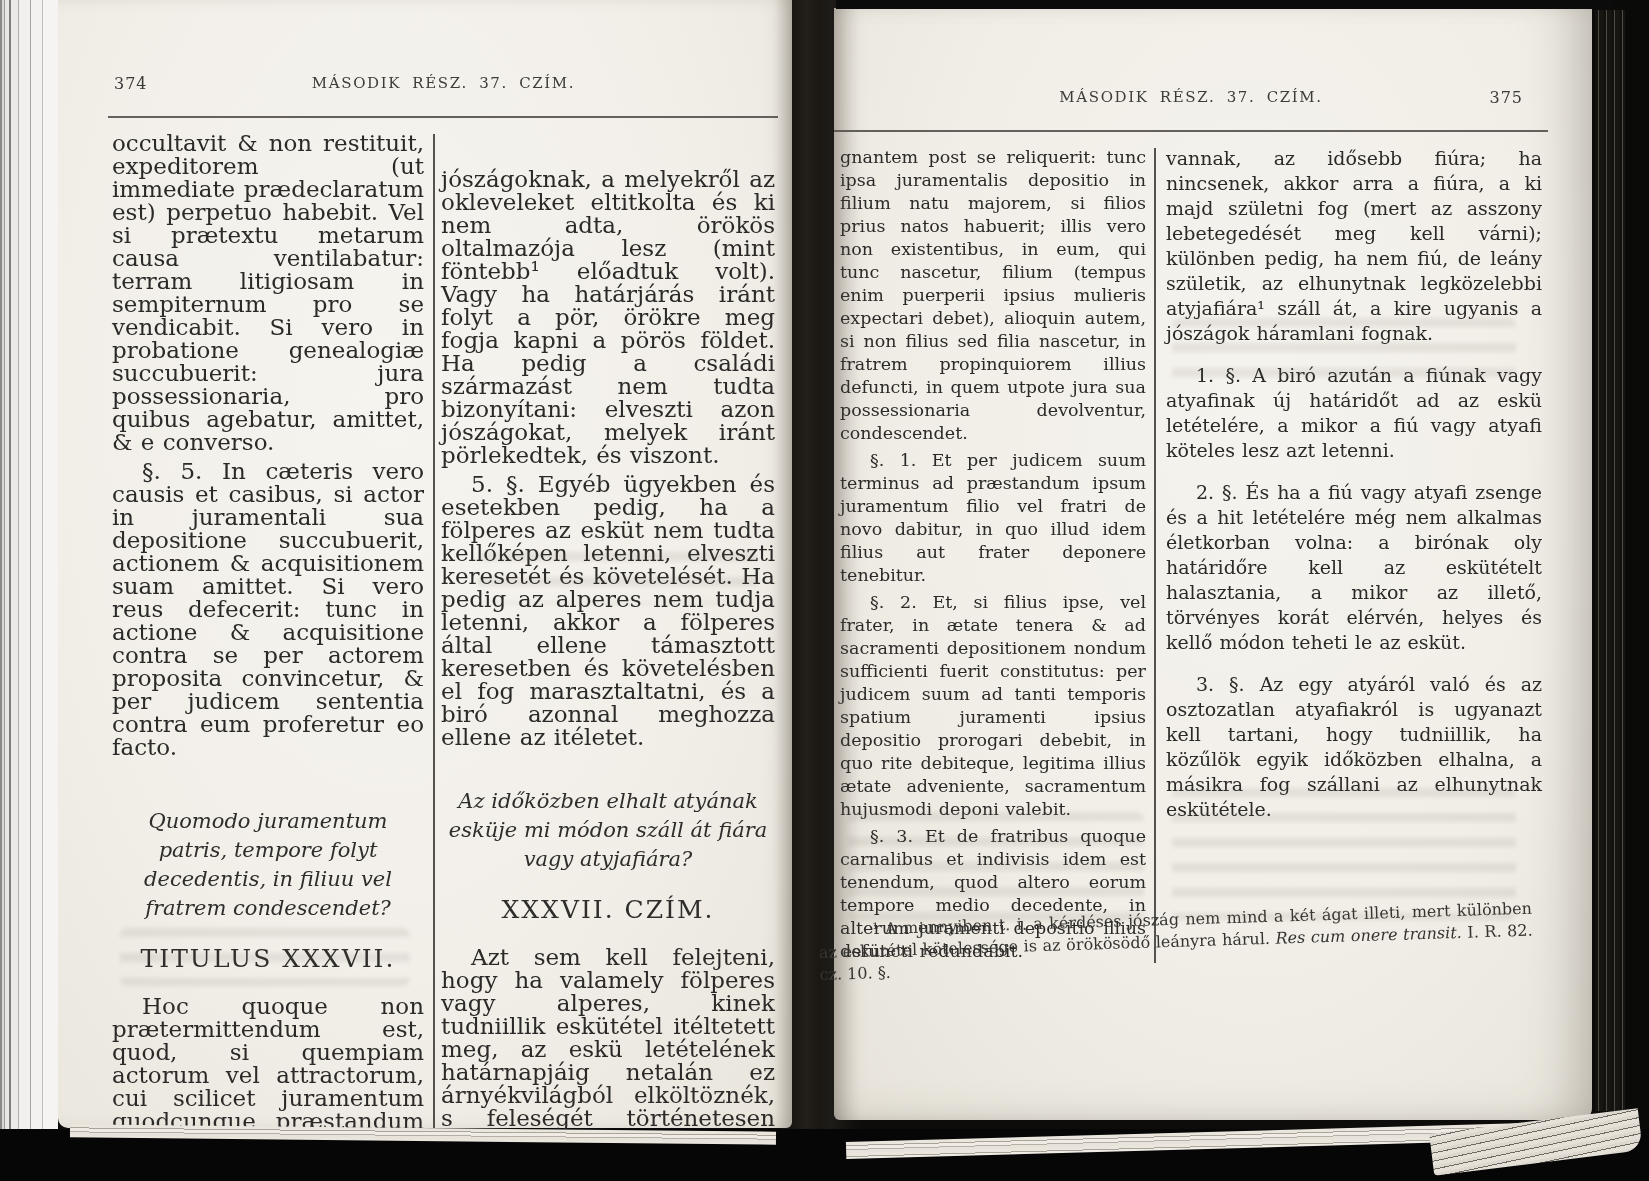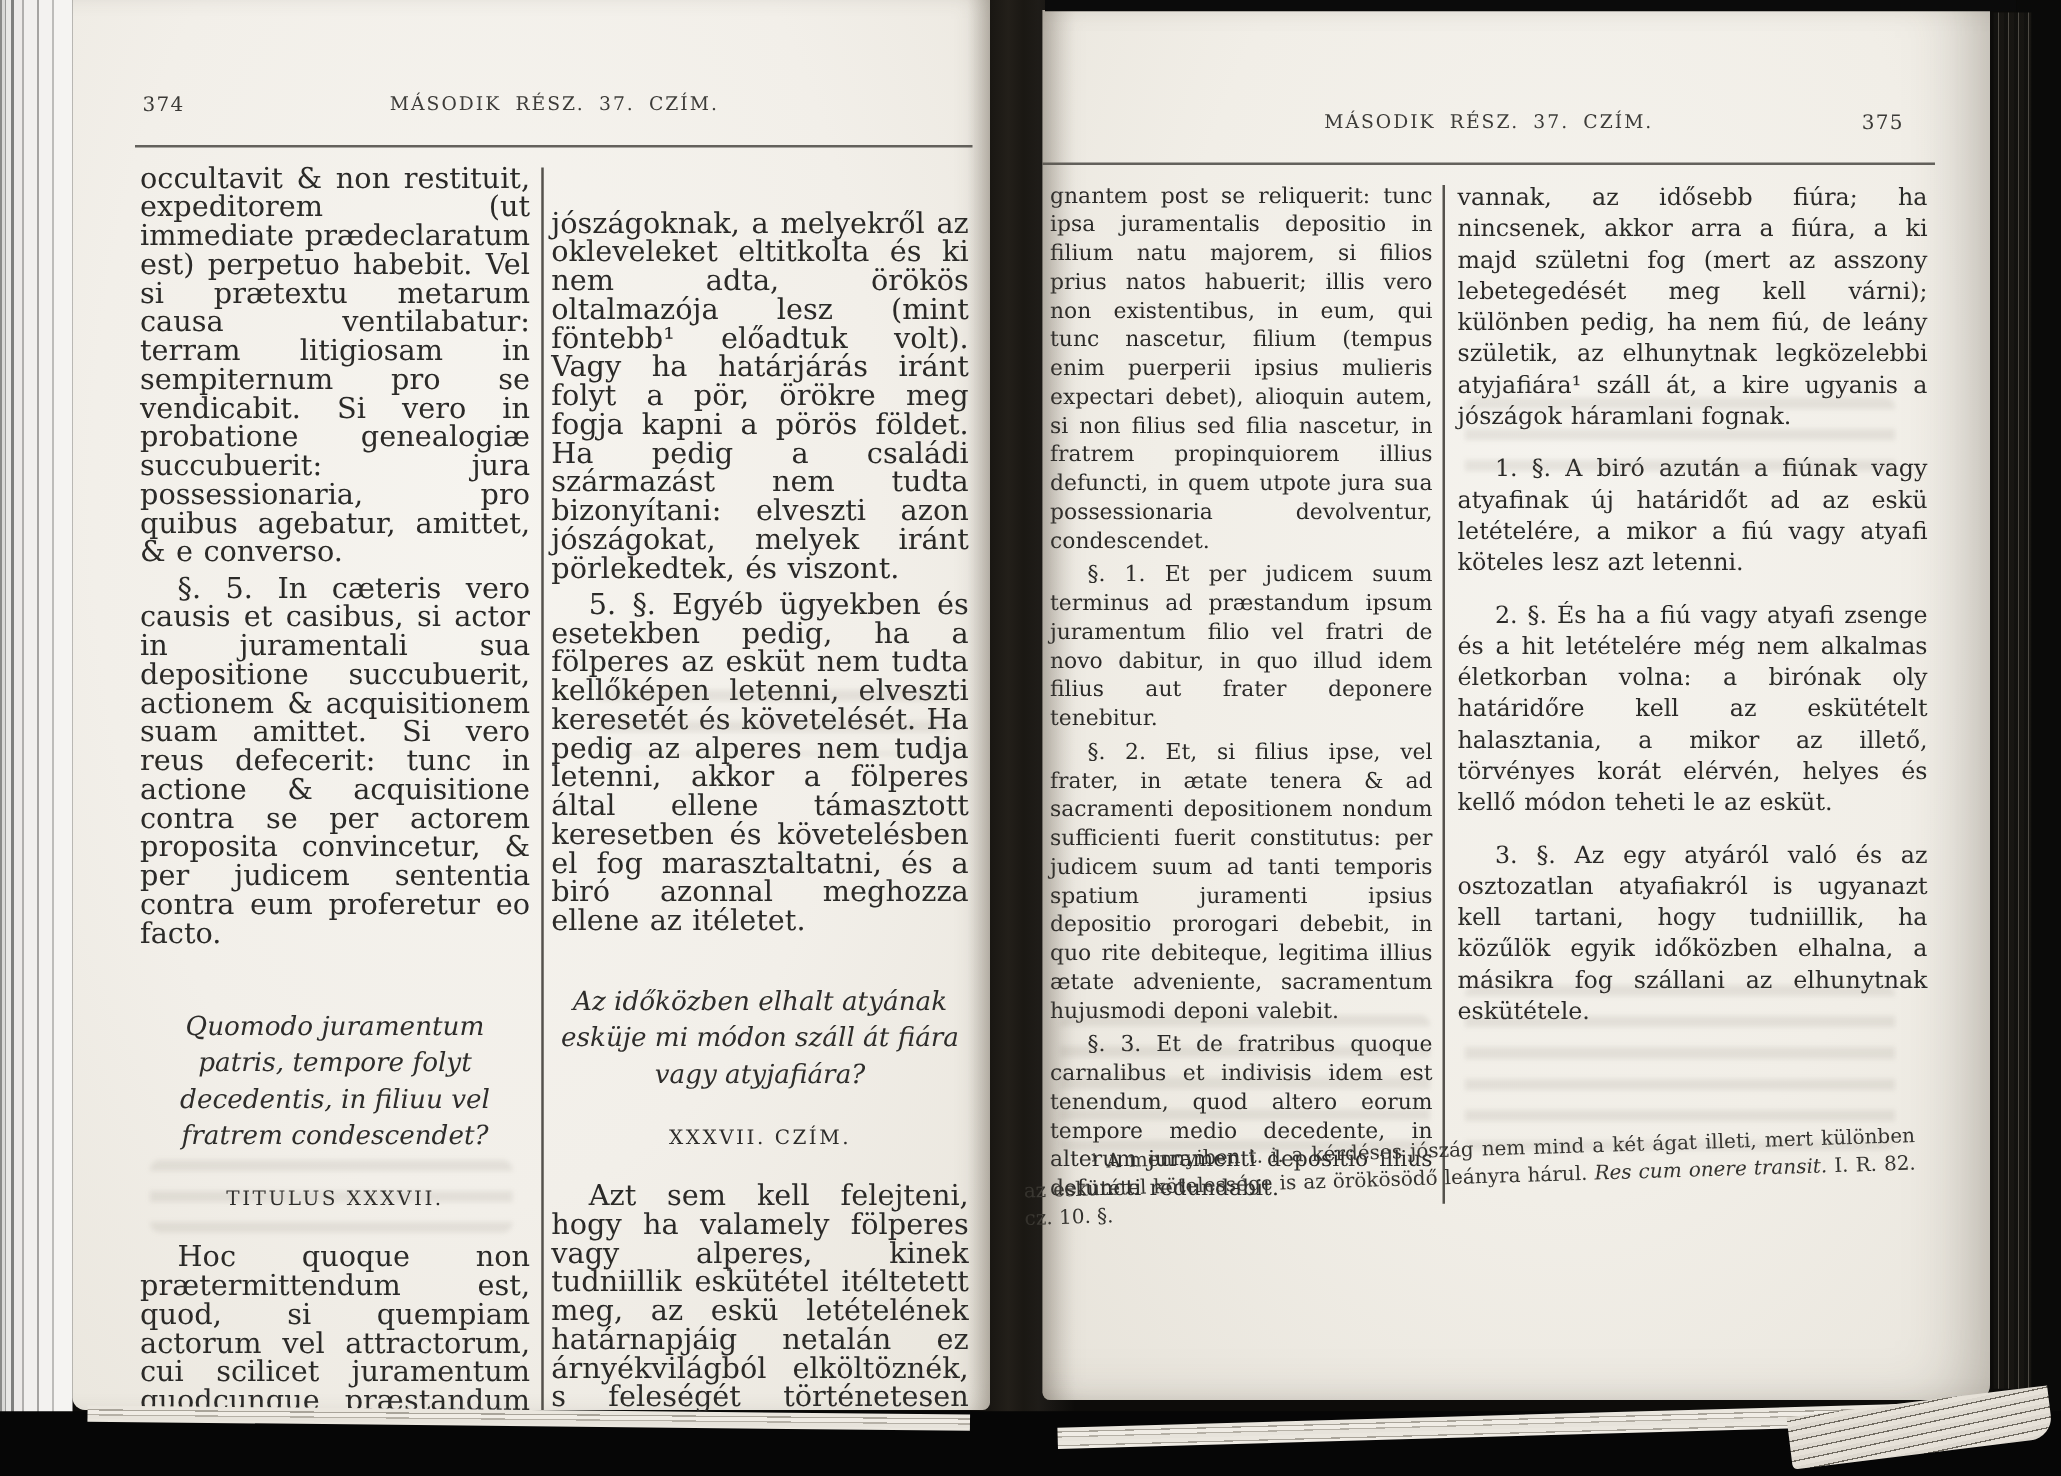--- a/index.html
+++ b/index.html
@@ -92,21 +92,21 @@
   .page-left .col p + p{margin-top:6px;}
   .page-right .col1 p + p{margin-top:4px;}
   .page-right .col2 p + p{margin-top:17px;}
 
   .q-head{
     margin:48px 0 0 0;font-style:italic;font-weight:400;
     font-size:21px;line-height:29px;text-align:center;color:#2e2d2b;
   }
   .page-left .col2 .q-head{margin-top:38px;}
   .t-head{
-    margin:24px 0 0 0;font-weight:400;font-size:16px;line-height:24px;
+    margin:24px 0 0 0;font-weight:400;font-size:25px;line-height:24px;
     letter-spacing:2px;text-align:center;color:#2e2d2b;
   }
   .after-title{margin-top:24px !important;}
 
   .footnote-l{
     margin-top:42px;font-size:20px;line-height:21px;text-indent:58px;color:#34332f;
   }
   .footnote-r{
     position:absolute;left:-14px;top:912px;width:714px;
     font-size:16px;line-height:22px;text-align:justify;color:#34332f;

